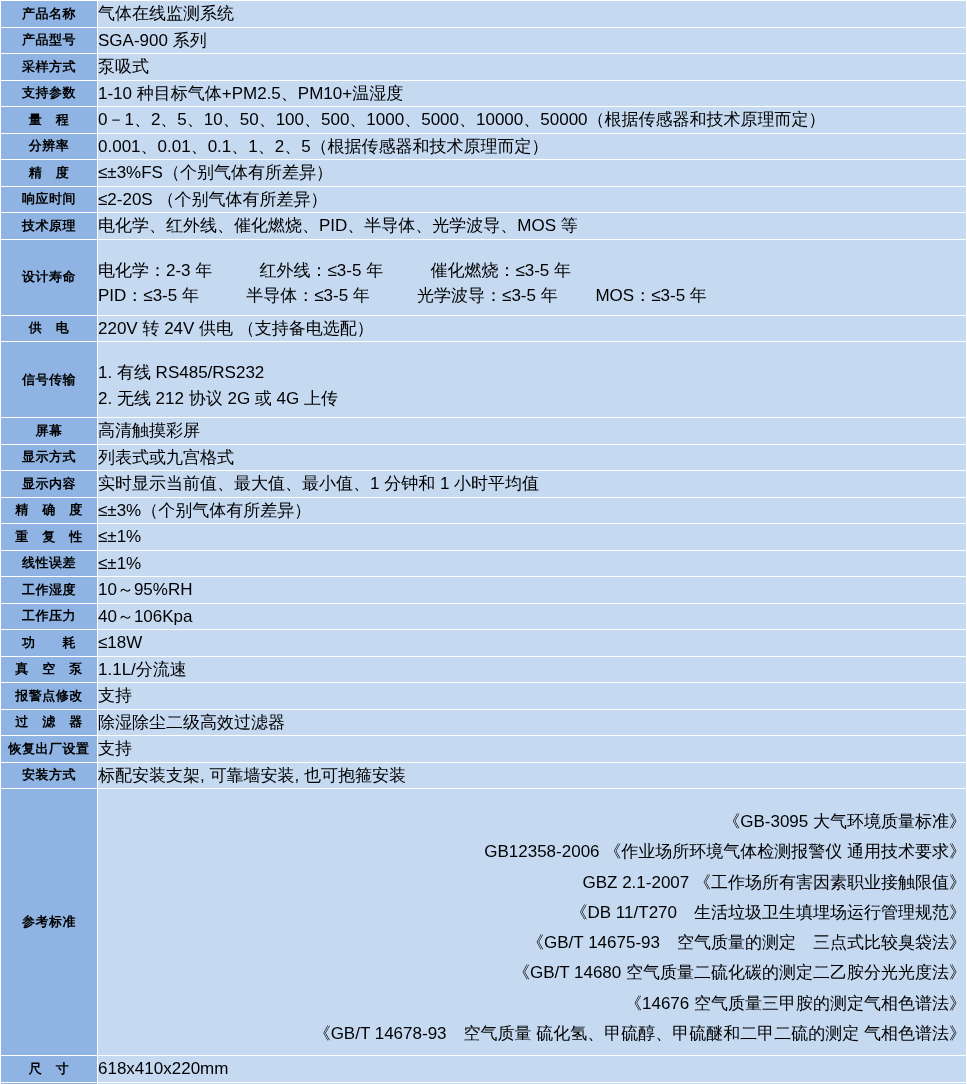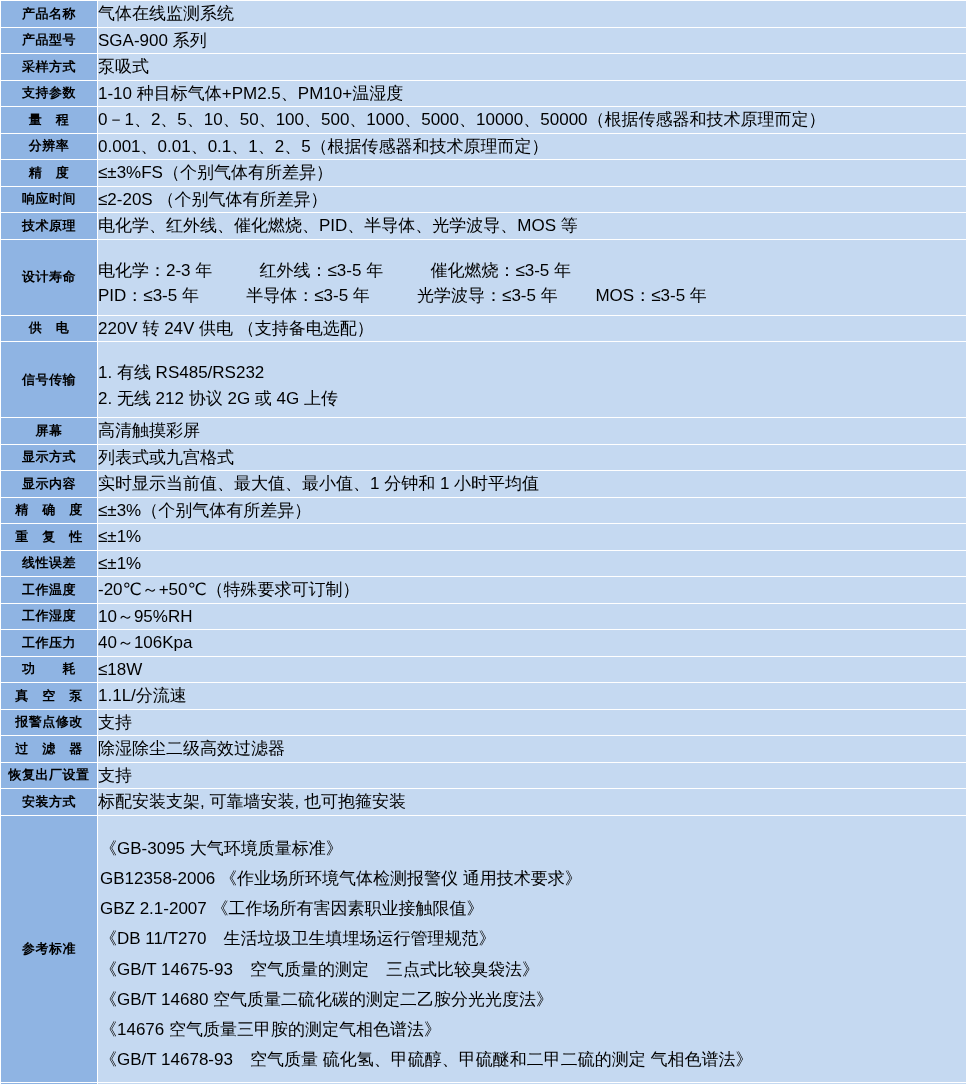--- a/index.html
+++ b/index.html
@@ -40,20 +40,21 @@
     line-height: 1.5;
     color: #000000;
   }
   .line {
     display: block;
     white-space: pre;
   }
   .std-list .line {
     line-height: 1.78;
     padding-left: 2px;
+    text-align: right;
   }
   td.value.tall {
     padding-top: 18px;
     padding-bottom: 6px;
   }
 </style>
 </head>
 <body>
 
 <table class="spec">
@@ -159,26 +160,20 @@
       <tr>
         <td class="label">重　复　性</td>
         <td class="value">
           <span class="line">≤±1%</span>
         </td>
       </tr>
       <tr>
         <td class="label">线性误差</td>
         <td class="value">
           <span class="line">≤±1%</span>
-        </td>
-      </tr>
-      <tr>
-        <td class="label">工作温度</td>
-        <td class="value">
-          <span class="line">-20℃～+50℃（特殊要求可订制）</span>
         </td>
       </tr>
       <tr>
         <td class="label">工作湿度</td>
         <td class="value">
           <span class="line">10～95%RH</span>
         </td>
       </tr>
       <tr>
         <td class="label">工作压力</td>

